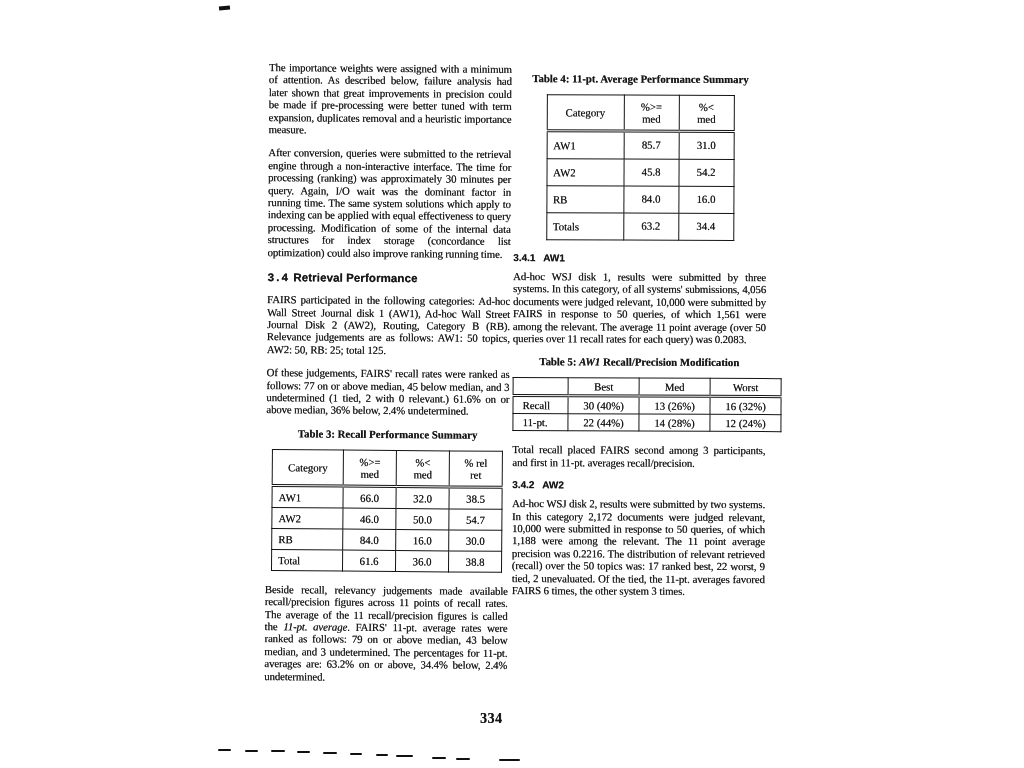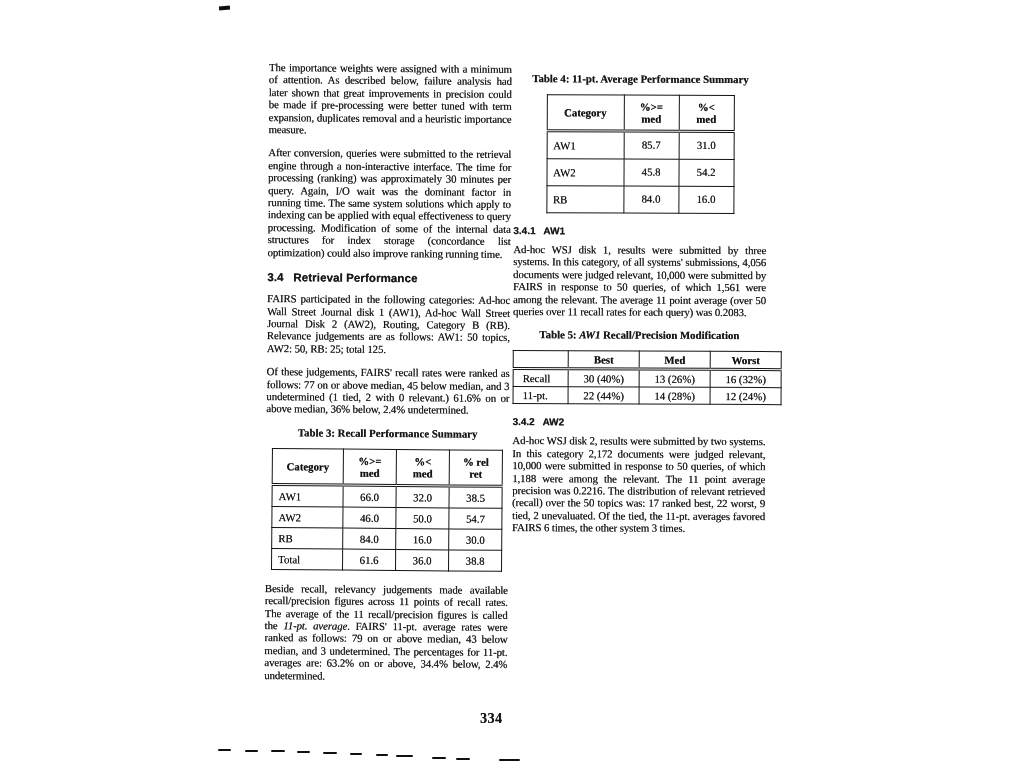--- a/index.html
+++ b/index.html
@@ -14,38 +14,38 @@
   .col-left{left:269px;top:61px;width:243px;transform:rotate(0.45deg);transform-origin:top left;}
   .col-right{left:514px;top:68px;width:253px;transform:rotate(0.25deg);transform-origin:top left;}
   p.body{
     font-size:10.8px;line-height:12.4px;text-align:justify;
     margin:0 0 11px 0;letter-spacing:-0.1px;
   }
   .sec-head{
     font-family:"Liberation Sans", sans-serif;font-weight:bold;
     font-size:11.5px;margin:13px 0 9px 0;letter-spacing:0.1px;
   }
-  .sec-head .num{display:inline-block;min-width:26px;}
+  .sec-head .num{display:inline-block;min-width:26px;font-family:Liberation Mono, monospace;}
   .sub-head{
     font-family:"Liberation Sans", sans-serif;font-weight:bold;
     font-size:10px;margin:11px 0 7px 0;
   }
   .sub-head .num{display:inline-block;min-width:30px;}
   .tbl-caption{
     font-weight:bold;font-size:10.8px;text-align:center;margin:4px 0 10px 0;
   }
   table.scan-table{
     border-collapse:collapse;margin:0 auto 12px auto;
     font-size:10.8px;color:#111;
   }
   table.scan-table th, table.scan-table td{
     border:1.6px solid #141414;padding:4px 6px;
   }
   table.scan-table th{
-    font-weight:bold;text-align:center;white-space:pre-line;
+    font-weight:normal;text-align:center;white-space:pre-line;
     line-height:12px;padding:5px 6px;
   }
   table.scan-table thead th{border-bottom:3.5px double #141414;}
   td.cat{min-width:58px;text-align:left;padding-left:8px;padding-right:14px;}
   td.num{min-width:40px;text-align:center;}
   #table4 td.cat{min-width:64px;}
   #table4 td.num{min-width:42px;padding-top:6px;padding-bottom:8px;}
   #table5 td, #table5 th{padding:2px 9px;}
   #table5 td.rowlab{text-align:left;min-width:36px;}
   #table5 td.num{min-width:52px;}
@@ -142,20 +142,25 @@
         <tr>
           <td class="cat">AW2</td>
           <td class="num">45.8</td>
           <td class="num">54.2</td>
         </tr>
         <tr>
           <td class="cat">RB</td>
           <td class="num">84.0</td>
           <td class="num">16.0</td>
         </tr>
+        <tr>
+          <td class="cat">Totals</td>
+          <td class="num">63.2</td>
+          <td class="num">34.4</td>
+        </tr>
       </tbody>
     </table>
 
     <div class="sub-head">
       <span class="num">3.4.1</span><span>AW1</span>
     </div>
 
     <p class="body">Ad-hoc WSJ disk 1, results were submitted by three systems. In this category, of all systems' submissions, 4,056 documents were judged relevant, 10,000 were submitted by FAIRS in response to 50 queries, of which 1,561 were among the relevant. The average 11 point average (over 50 queries over 11 recall rates for each query) was 0.2083.</p>
 
     <div class="tbl-caption"><span>Table 5: </span><span class="em">AW1</span><span> Recall/Precision Modification</span></div>
@@ -178,20 +183,21 @@
         </tr>
         <tr>
           <td class="rowlab">11-pt.</td>
           <td class="num">22 (44%)</td>
           <td class="num">14 (28%)</td>
           <td class="num">12 (24%)</td>
         </tr>
       </tbody>
     </table>
 
+    <p class="body">Total recall placed FAIRS second among 3 participants, and first in 11-pt. averages recall/precision.</p>
 
     <div class="sub-head">
       <span class="num">3.4.2</span><span>AW2</span>
     </div>
 
     <p class="body">Ad-hoc WSJ disk 2, results were submitted by two systems. In this category 2,172 documents were judged relevant, 10,000 were submitted in response to 50 queries, of which 1,188 were among the relevant. The 11 point average precision was 0.2216. The distribution of relevant retrieved (recall) over the 50 topics was: 17 ranked best, 22 worst, 9 tied, 2 unevaluated. Of the tied, the 11-pt. averages favored FAIRS 6 times, the other system 3 times.</p>
   </div>
 
   <div class="page-number">334</div>
 

